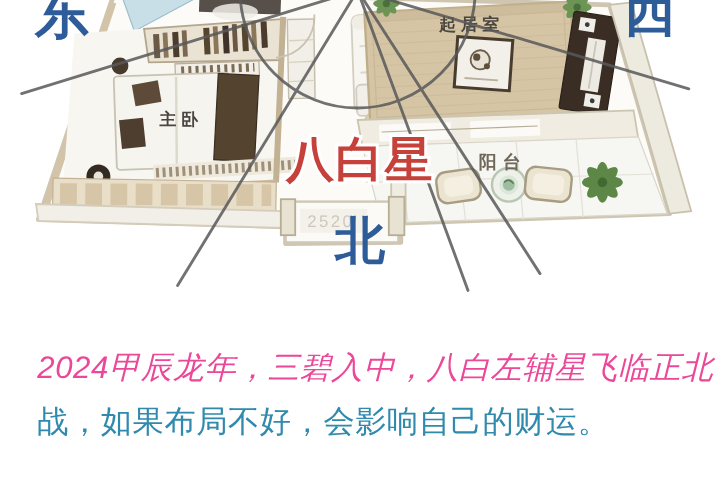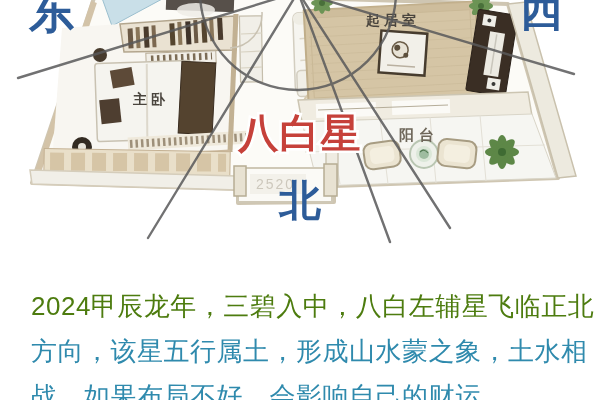--- a/index.html
+++ b/index.html
@@ -211,18 +211,17 @@
     </g>
 
     <text x="300" y="147" text-anchor="middle" font-size="40" font-weight="700" letter-spacing="1" stroke="#ffffff" stroke-width="5" paint-order="stroke" class="cjk" fill="#c6413a">八白星</text>
 
     <text x="52" y="27" text-anchor="middle" font-size="46" font-weight="700" class="cjk" fill="#2d5c99">东</text>
     <text x="542" y="25" text-anchor="middle" font-size="44" font-weight="700" class="cjk" fill="#2d5c99">西</text>
     <text x="300" y="215" text-anchor="middle" font-size="42" font-weight="700" class="cjk" fill="#2d5c99">北</text>
   </svg>
 
   <div class="article">
-    <div class="line cjk" style="color: #4d7c0f;">2024甲辰龙年，三碧入中，八白左辅星飞临正北</div>
-    <div class="line cjk" style="color: rgb(47, 138, 173);">方向，该星五行属土，形成山水蒙之象，土水相</div>
+    <div class="line cjk" style="color: #ec4899; font-style: italic;">2024甲辰龙年，三碧入中，八白左辅星飞临正北</div>
     <div class="line cjk" style="color: rgb(47, 138, 173);">战，如果布局不好，会影响自己的财运。</div>
   </div>
 
 </div>
 
 </body></html>

